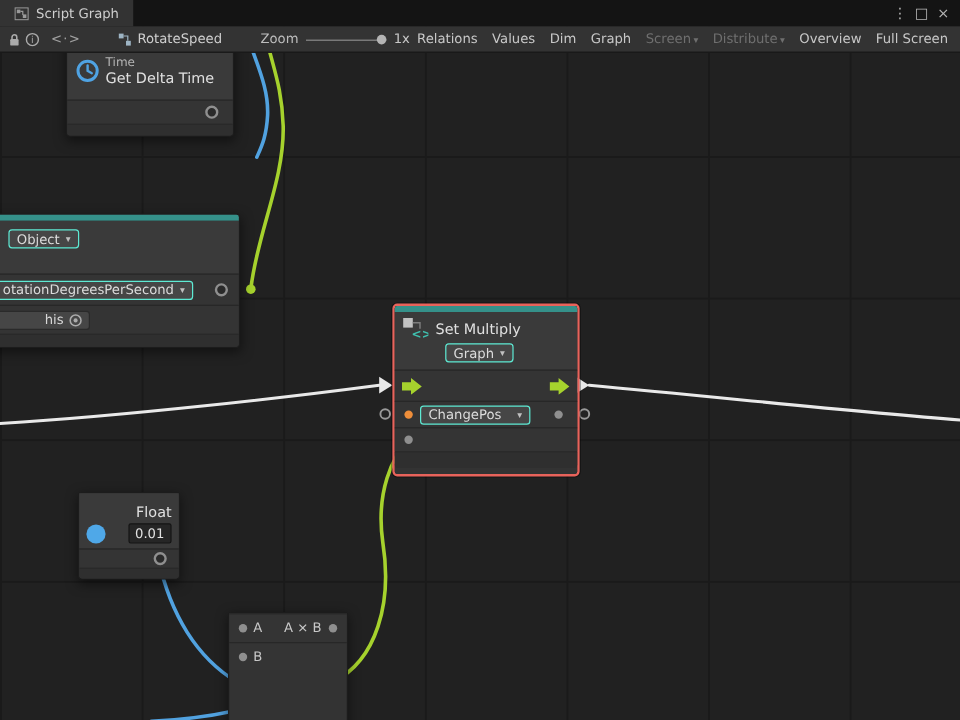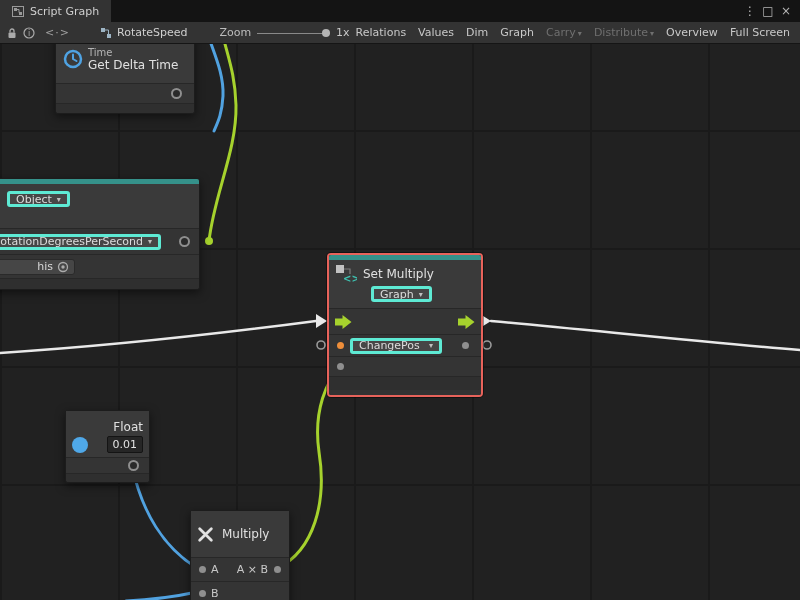--- a/index.html
+++ b/index.html
@@ -32,21 +32,21 @@
   .tbtn.disabled{color:#6f6f6f;}
   .tbtn .caret{font-size:8px;margin-left:2px;}
   
   .node{position:absolute;background:#333333;border:1px solid #1c1c1c;border-radius:3px;box-shadow:0 3px 10px rgba(0,0,0,.5);}
   .strip{height:5px;background:#35918a;border-radius:2px 2px 0 0;}
   .hdr{background:#3a3a3a;padding:4px 6px;box-sizing:border-box;}
   .row{display:flex;align-items:center;background:#343434;border-top:1px solid #272727;box-sizing:border-box;}
   .footer{background:#2f2f2f;border-top:1px solid #272727;border-radius:0 0 3px 3px;}
   .title{font-size:12px;color:#e0e0e0;white-space:nowrap;}
   .subtitle{font-size:10px;color:#b4b4b4;white-space:nowrap;}
-  .dropdown{background:#464646;border:3px solid #5eead4;border-radius:3px;padding:1px 6px;font-size:11px;color:#dcdcdc;display:inline-flex;align-items:center;gap:5px;box-sizing:border-box;white-space:nowrap;overflow:hidden;height:16px;}
+  .dropdown{background:#464646;border:1px solid #5eead4;border-radius:3px;padding:1px 6px;font-size:11px;color:#dcdcdc;display:inline-flex;align-items:center;gap:5px;box-sizing:border-box;white-space:nowrap;overflow:hidden;height:16px;}
   .dropdown .caret{font-size:8px;color:#c0c0c0;flex:0 0 auto;}
   .chip{background:#464646;border:1px solid #2a2a2a;border-radius:3px;height:16px;display:inline-flex;align-items:center;justify-content:flex-end;gap:4px;padding:0 5px;font-size:11px;box-sizing:border-box;}
   .spacer{flex:1 1 auto;}
   .port-hollow{width:7px;height:7px;border:2px solid #8f8f8f;border-radius:50%;background:#2a2a2a;flex:0 0 auto;}
   .port-dot{width:7px;height:7px;border-radius:50%;background:#8f8f8f;flex:0 0 auto;}
   .port-orange{background:#ee8e3a;}
   .sel-wrap{position:absolute;border:2px solid #e8635b;border-radius:4px;box-shadow:0 0 0 1px rgba(0,0,0,.4);}
   .sel-wrap .node{position:relative;left:0;top:0;border-radius:2px;box-shadow:none;width:100%;height:100%;box-sizing:border-box;}
   .valuebox{background:#262626;border:1px solid #141414;border-radius:2px;padding:0 5px;font-size:11px;color:#e2e2e2;height:15px;line-height:15px;}
   .plabel{font-size:11px;color:#c8c8c8;white-space:nowrap;}
@@ -171,26 +171,20 @@
       </div>
     </div>
     <div class="row" style="height:16px;">
       <span class="spacer"></span>
       <span class="port-hollow" style="margin-right:10px;"></span>
     </div>
     <div class="footer" style="height:8px;"></div>
   </div>
 
   <div class="node" style="left:190px;top:510px;width:98px;height:95px;">
-    <div class="hdr" style="height:46px;display:flex;align-items:center;gap:8px;">
-      <svg width="17" height="17" viewBox="0 0 16 16">
-        <path d="M2.5 2.5 L13.5 13.5 M13.5 2.5 L2.5 13.5" stroke="#e2e2e2" stroke-width="2.6" stroke-linecap="round"></path>
-      </svg>
-      <span class="title">Multiply</span>
-    </div>
     <div class="row" style="height:24px;">
       <span class="port-dot" style="margin-left:8px;"></span>
       <span class="plabel" style="margin-left:5px;">A</span>
       <span class="spacer"></span>
       <span class="plabel">A × B</span>
       <span class="port-dot" style="margin:0 8px 0 6px;"></span>
     </div>
     <div class="row" style="height:24px;">
       <span class="port-dot" style="margin-left:8px;"></span>
       <span class="plabel" style="margin-left:5px;">B</span>
@@ -241,20 +235,20 @@
     <span class="ztrack">
       <span class="line"></span>
       <span class="knob"></span>
     </span>
     <span>1x</span>
     <span class="tbtns">
       <span class="tbtn">Relations</span>
       <span class="tbtn">Values</span>
       <span class="tbtn">Dim</span>
       <span class="tbtn">Graph</span>
-      <span class="tbtn disabled"><span>Carry</span><span class="caret">▾</span></span>
+      <span class="tbtn disabled"><span>Screen</span><span class="caret">▾</span></span>
       <span class="tbtn disabled"><span>Distribute</span><span class="caret">▾</span></span>
       <span class="tbtn">Overview</span>
       <span class="tbtn">Full Screen</span>
     </span>
   </div>
 
 </div>
 
 </body></html>

